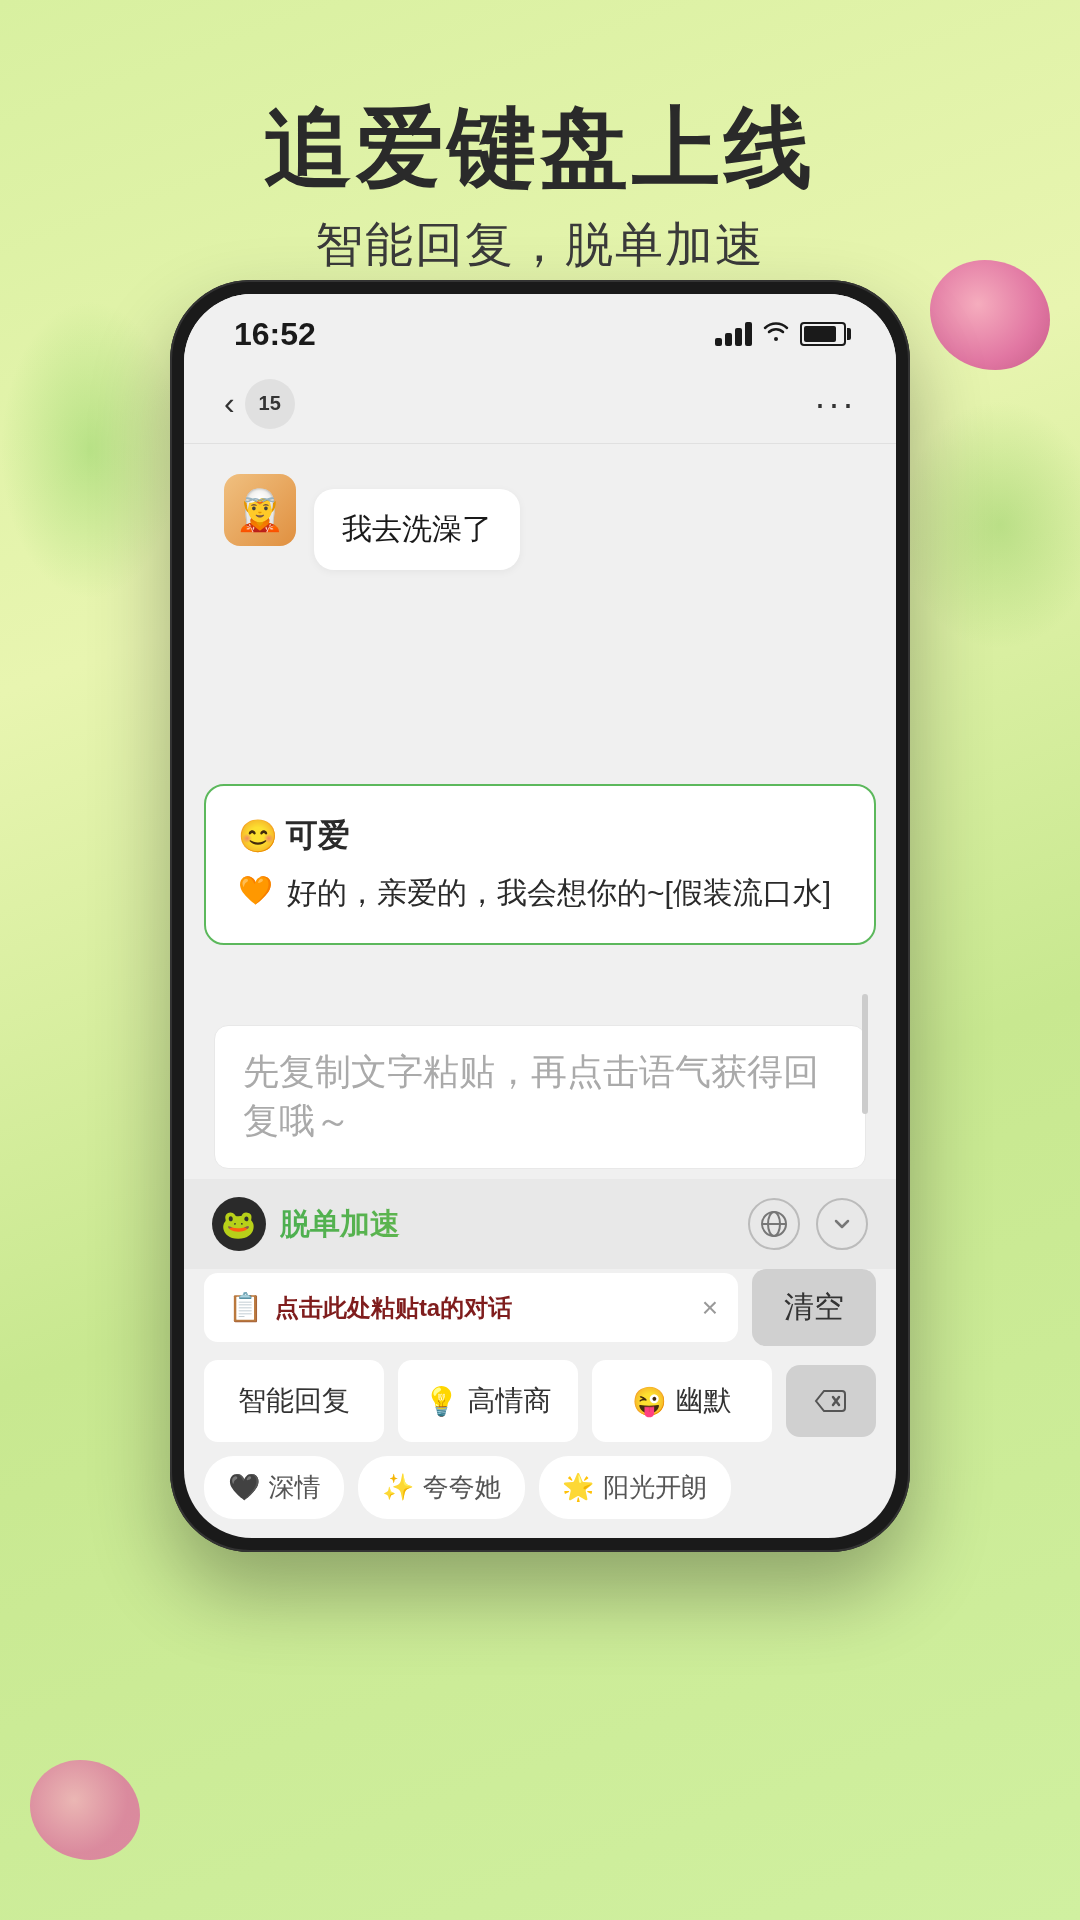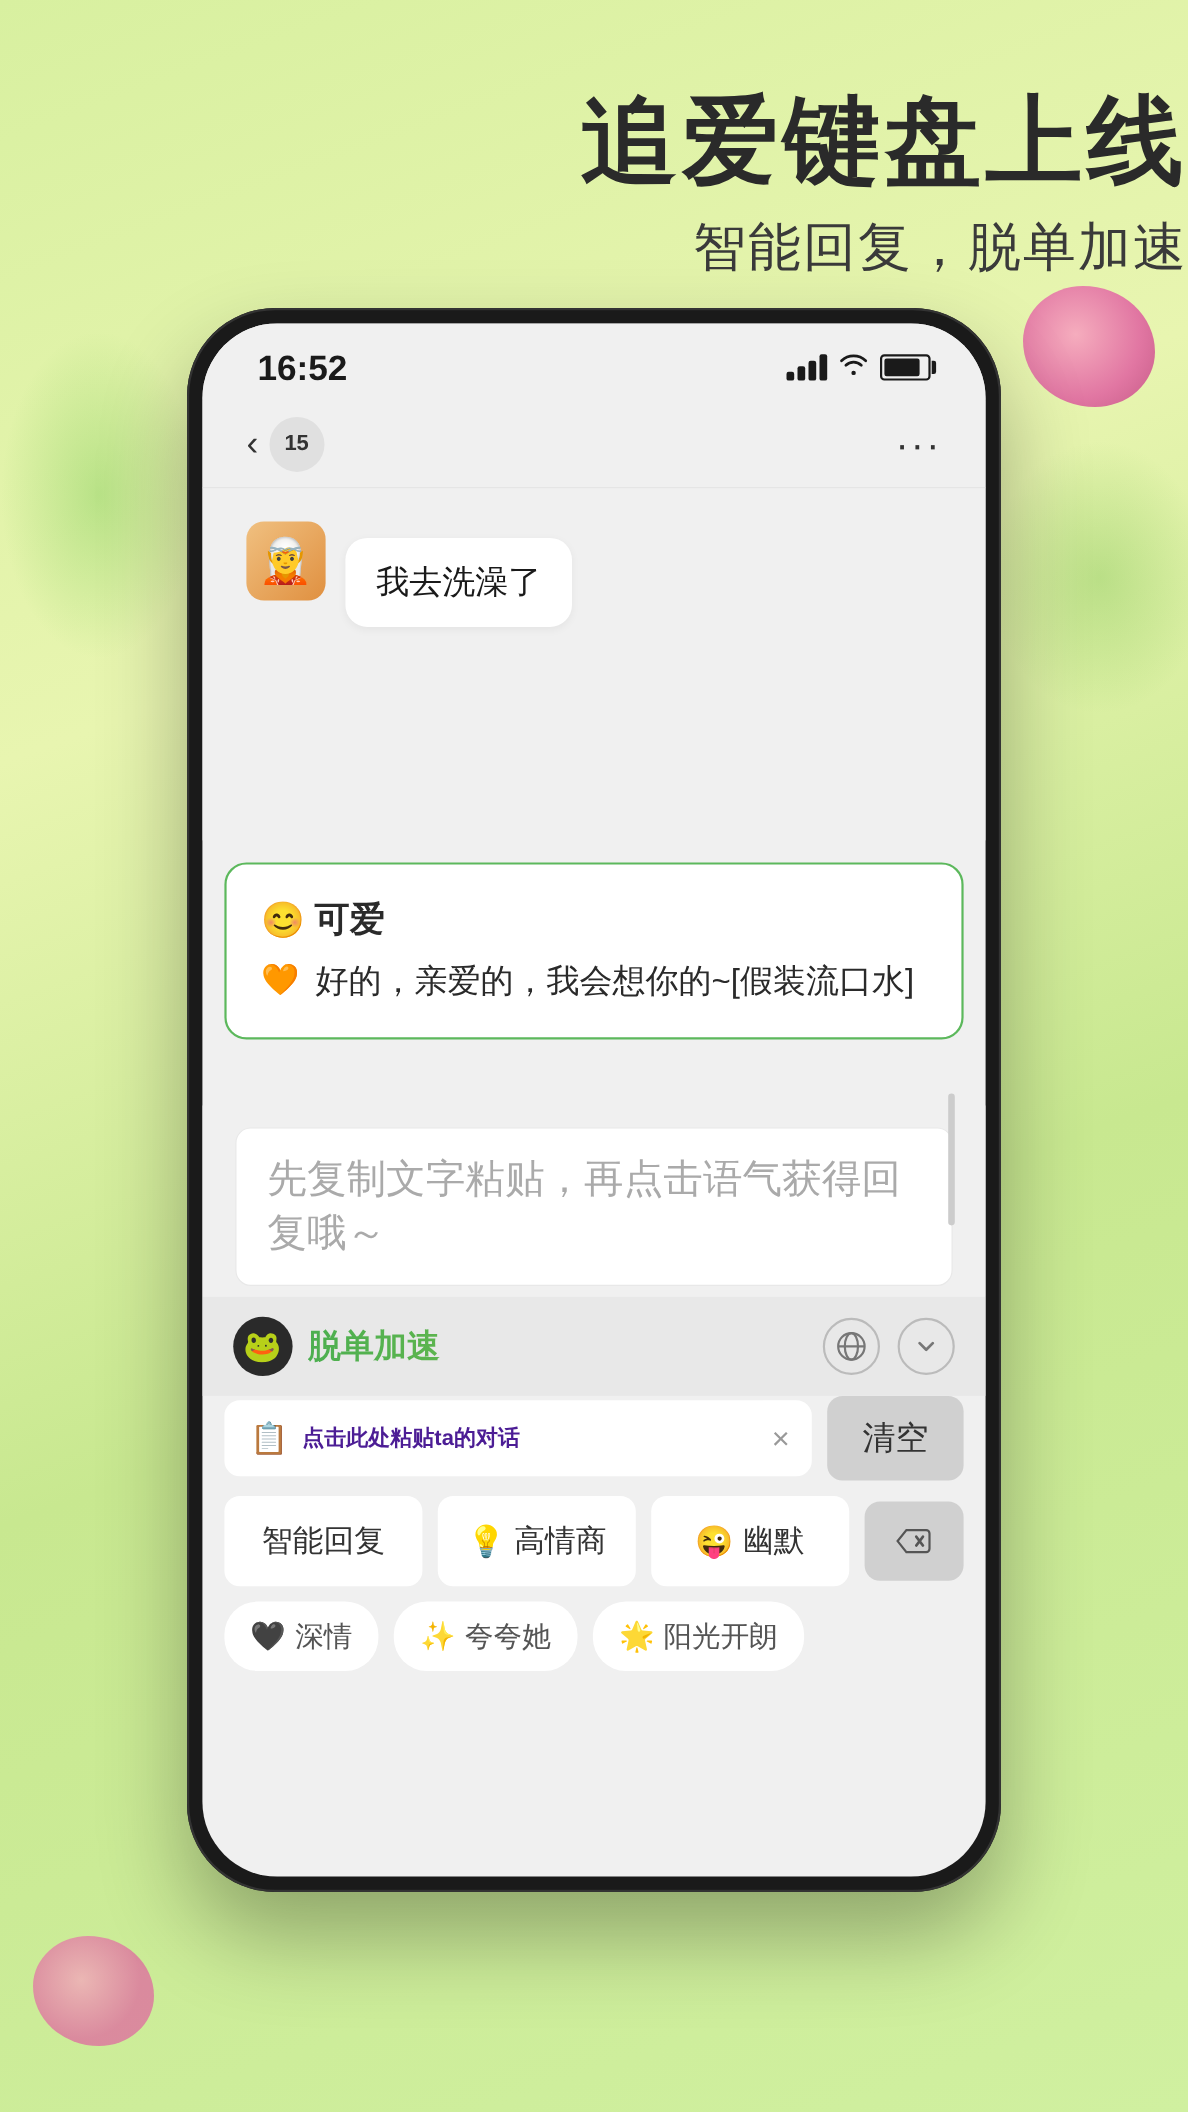--- a/index.html
+++ b/index.html
@@ -55,22 +55,22 @@
       top: 400px;
       right: -20px;
       width: 200px;
       height: 250px;
       background: radial-gradient(ellipse, rgba(100, 180, 60, 0.3) 0%, transparent 70%);
       border-radius: 50%;
     }
 
     
     .title-section {
-      text-align: right;
-      padding-top: 80px;
+      text-align: center;
+      padding-top: 100px;
       margin-bottom: 30px;
     }
 
     .main-title {
       font-size: 88px;
       font-weight: 900;
       color: #2a2a2a;
       letter-spacing: 4px;
       line-height: 1.1;
     }
@@ -83,21 +83,21 @@
       letter-spacing: 2px;
     }
 
     
     .phone-container {
       position: absolute;
       top: 280px;
       left: 50%;
       transform: translateX(-50%);
       width: 740px;
-      height: 1440px;
+      height: 1272px;
       z-index: 10;
     }
 
     .phone-frame {
       width: 100%;
       height: 100%;
       background: #1a1a1a;
       border-radius: 80px;
       padding: 14px;
       box-shadow: 0 40px 80px rgba(0,0,0,0.3), inset 0 0 0 2px #333;
@@ -389,22 +389,22 @@
       display: flex;
       align-items: center;
       gap: 12px;
     }
 
     .paste-icon {
       font-size: 28px;
     }
 
     .paste-text {
-      font-size: 20px;
-      color: #4c1d95;
+      font-size: 24px;
+      color: #7f1d1d;
       font-weight: 600;
     }
 
     .paste-close {
       font-size: 28px;
       color: #999;
       padding: 0 20px;
     }
 
     .clear-btn {

